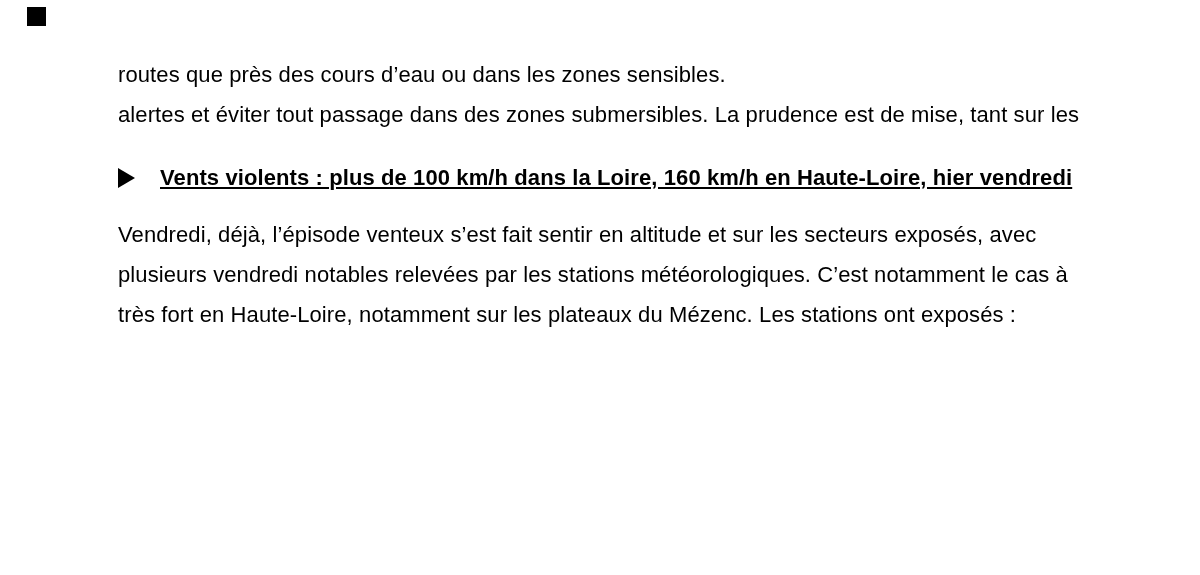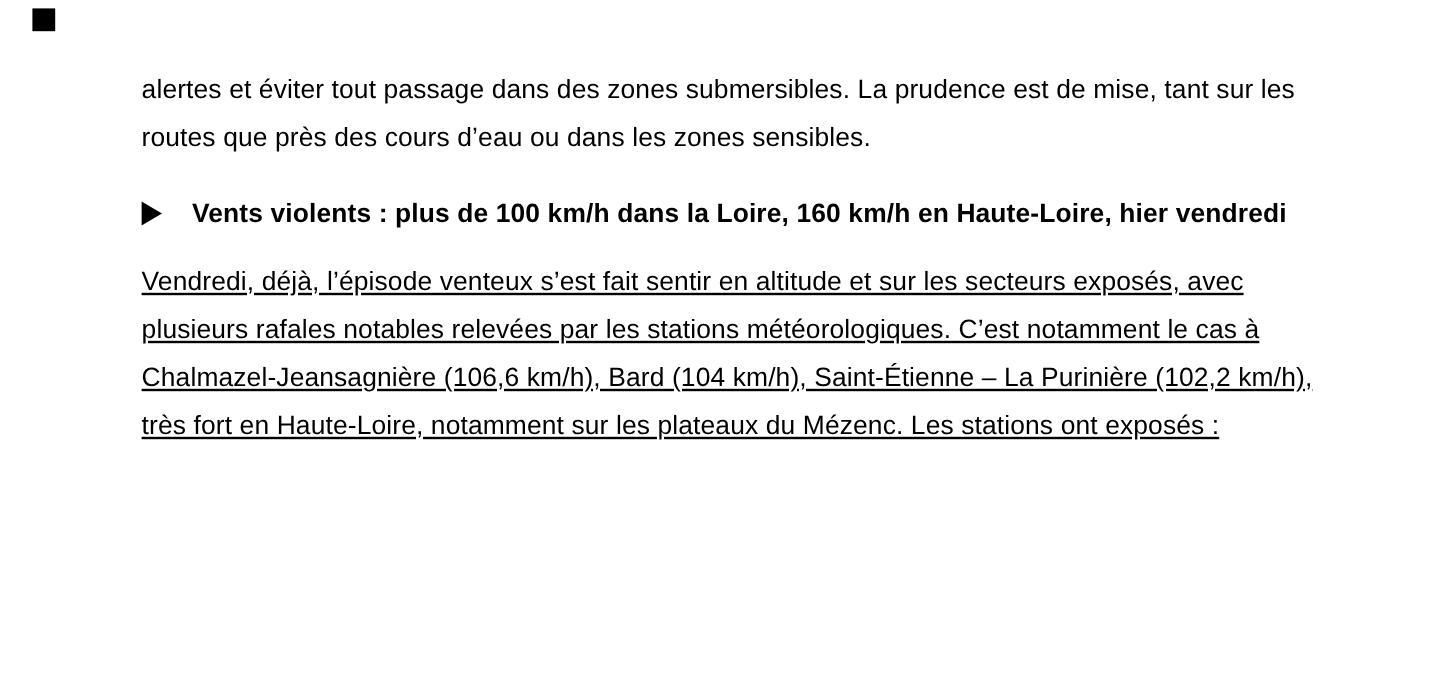--- a/index.html
+++ b/index.html
@@ -31,33 +31,34 @@
   }
   .para {
     position: absolute;
     left: 0;
     font-size: 22px;
     line-height: 40px;
     white-space: nowrap;
     letter-spacing: 0.1px;
   }
   .para-1 { top: 55px; }
-  .para-2 { top: 215px; text-decoration: underline; }
+  .para-2 { top: 215px; }
   .heading {
     position: absolute;
     left: 0;
     top: 158px;
     display: flex;
     align-items: center;
     height: 40px;
     font-size: 22px;
     line-height: 40px;
     font-weight: bold;
     white-space: nowrap;
     letter-spacing: 0.1px;
+    text-decoration: underline;
   }
   .triangle-bullet {
     display: inline-block;
     width: 0;
     height: 0;
     border-left: 17px solid #000000;
     border-top: 10px solid transparent;
     border-bottom: 10px solid transparent;
     margin-right: 25px;
   }
@@ -66,29 +67,28 @@
   }
 </style>
 </head>
 <body>
 
 <div class="corner-marker"></div>
 
 <div class="doc-content">
 
   <div class="para para-1">
+    <span class="text-line">routes que près des cours d’eau ou dans les zones sensibles.</span>
     <span class="text-line">alertes et éviter tout passage dans des zones submersibles. La prudence est de mise, tant sur les</span>
-    <span class="text-line">routes que près des cours d’eau ou dans les zones sensibles.</span>
   </div>
 
   <div class="heading">
     <span class="triangle-bullet"></span>
     <span>Vents violents : plus de 100 km/h dans la Loire, 160 km/h en Haute-Loire, hier vendredi</span>
   </div>
 
   <div class="para para-2">
     <span class="text-line">Vendredi, déjà, l’épisode venteux s’est fait sentir en altitude et sur les secteurs exposés, avec</span>
-    <span class="text-line">plusieurs rafales notables relevées par les stations météorologiques. C’est notamment le cas à</span>
-    <span class="text-line">Chalmazel-Jeansagnière (106,6 km/h), Bard (104 km/h), Saint-Étienne – La Purinière (102,2 km/h),</span>
+    <span class="text-line">plusieurs vendredi notables relevées par les stations météorologiques. C’est notamment le cas à</span>
     <span class="text-line">très fort en Haute-Loire, notamment sur les plateaux du Mézenc. Les stations ont exposés :</span>
   </div>
 
 </div>
 
 </body></html>

